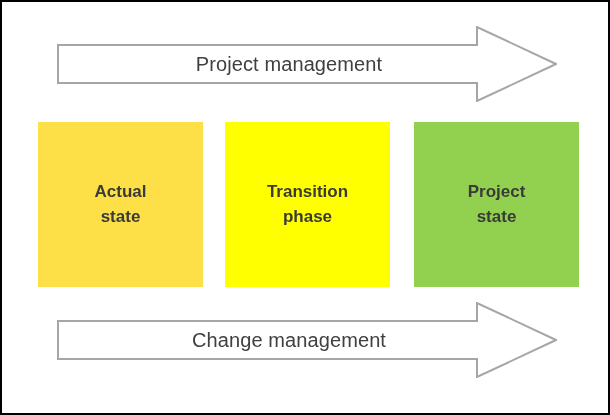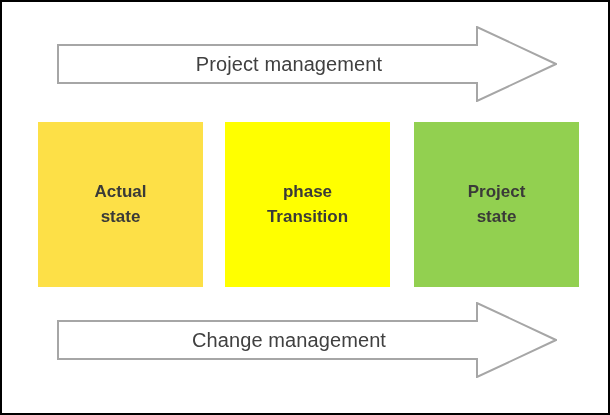--- a/index.html
+++ b/index.html
@@ -96,22 +96,22 @@
     </svg>
     <div class="arrow-label">Project management</div>
   </div>
 
   <div class="state-box" id="box-actual">
     <span class="box-line">Actual</span>
     <span class="box-line">state</span>
   </div>
 
   <div class="state-box" id="box-transition">
+    <span class="box-line">Transition</span>
     <span class="box-line">phase</span>
-    <span class="box-line">Transition</span>
   </div>
 
   <div class="state-box" id="box-target">
     <span class="box-line">Project</span>
     <span class="box-line">state</span>
   </div>
 
   <div class="arrow-band" id="arrow-bottom">
     <svg viewBox="0 0 500 76" preserveAspectRatio="none">
       <polygon class="arrow-shape" points="1,19 420,19 420,1 499,38 420,75 420,57 1,57"></polygon>

